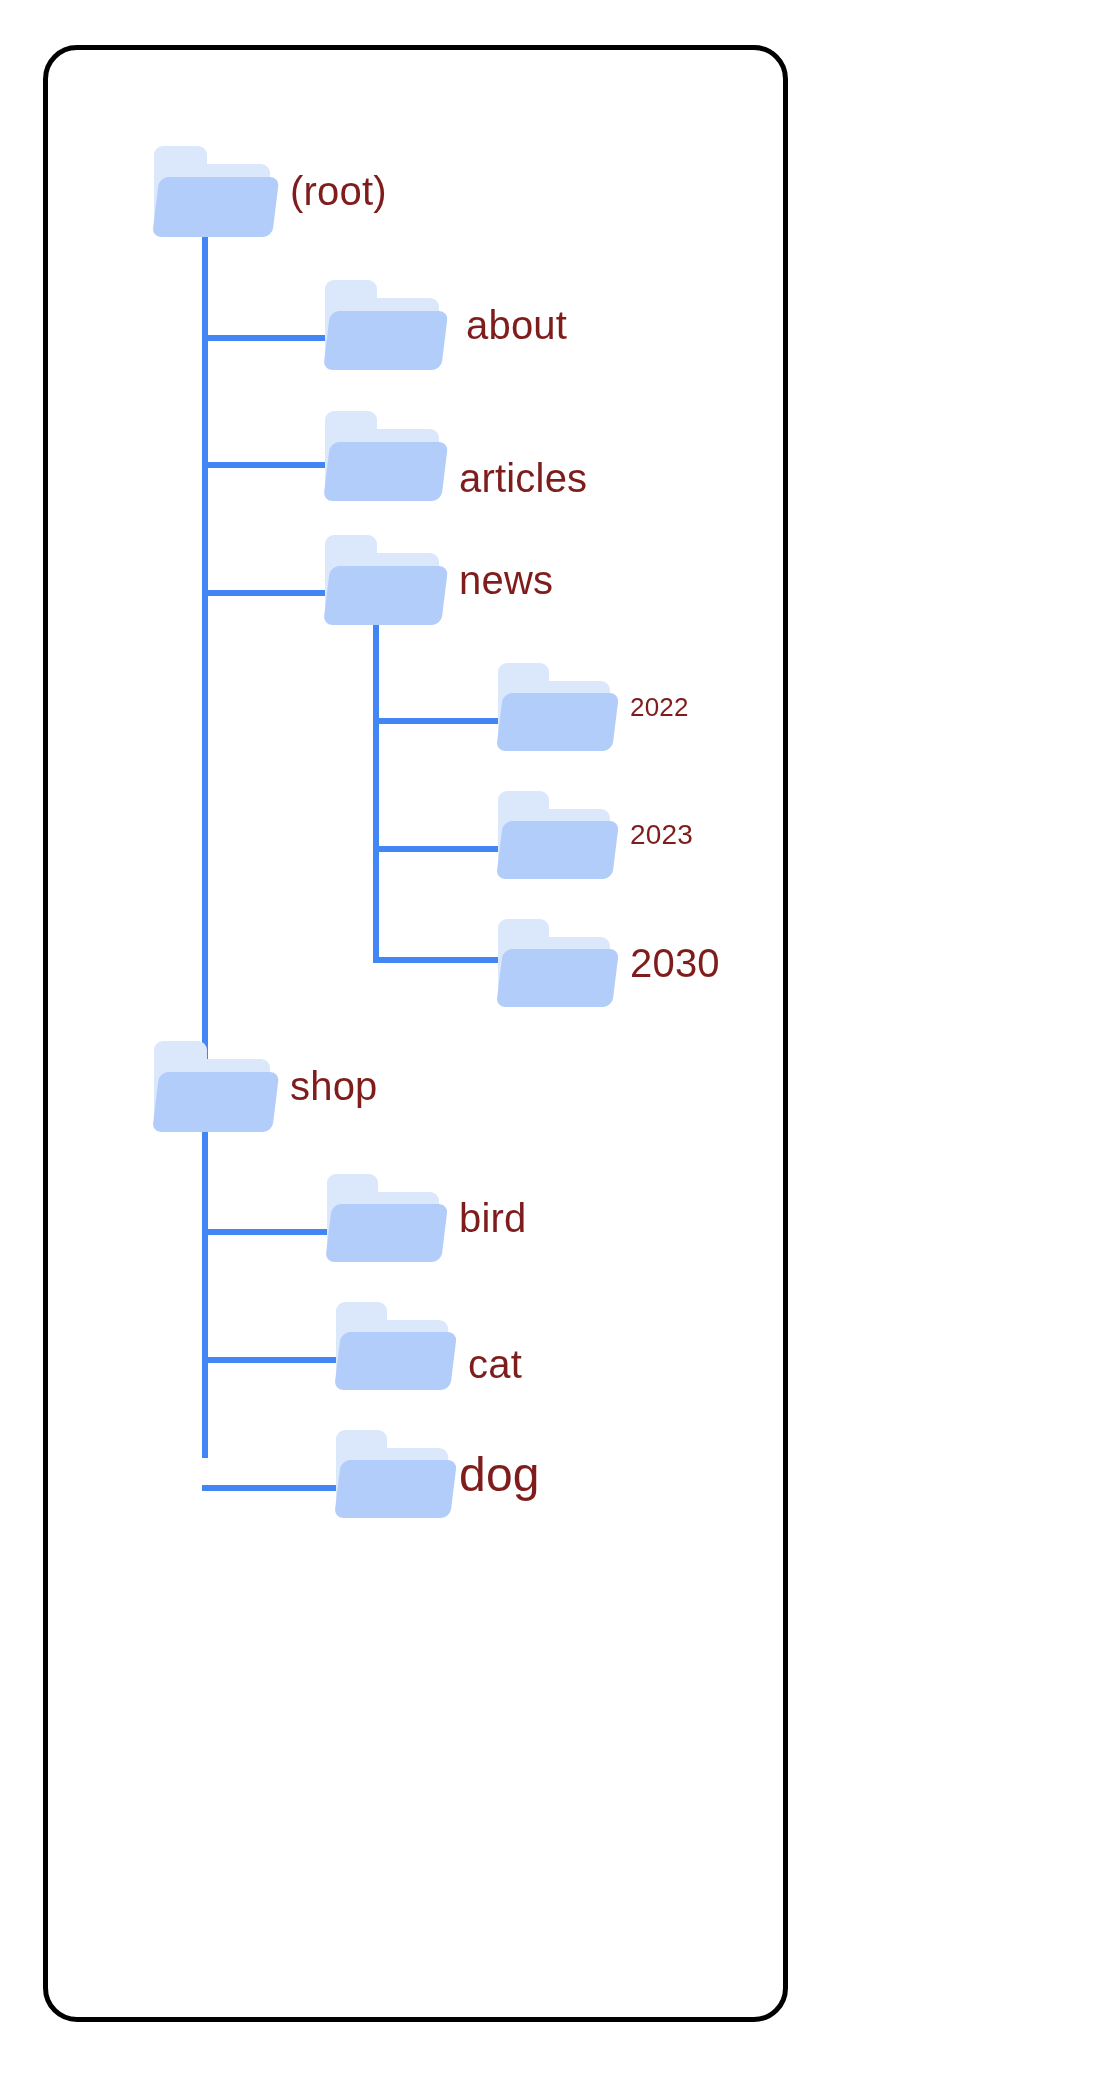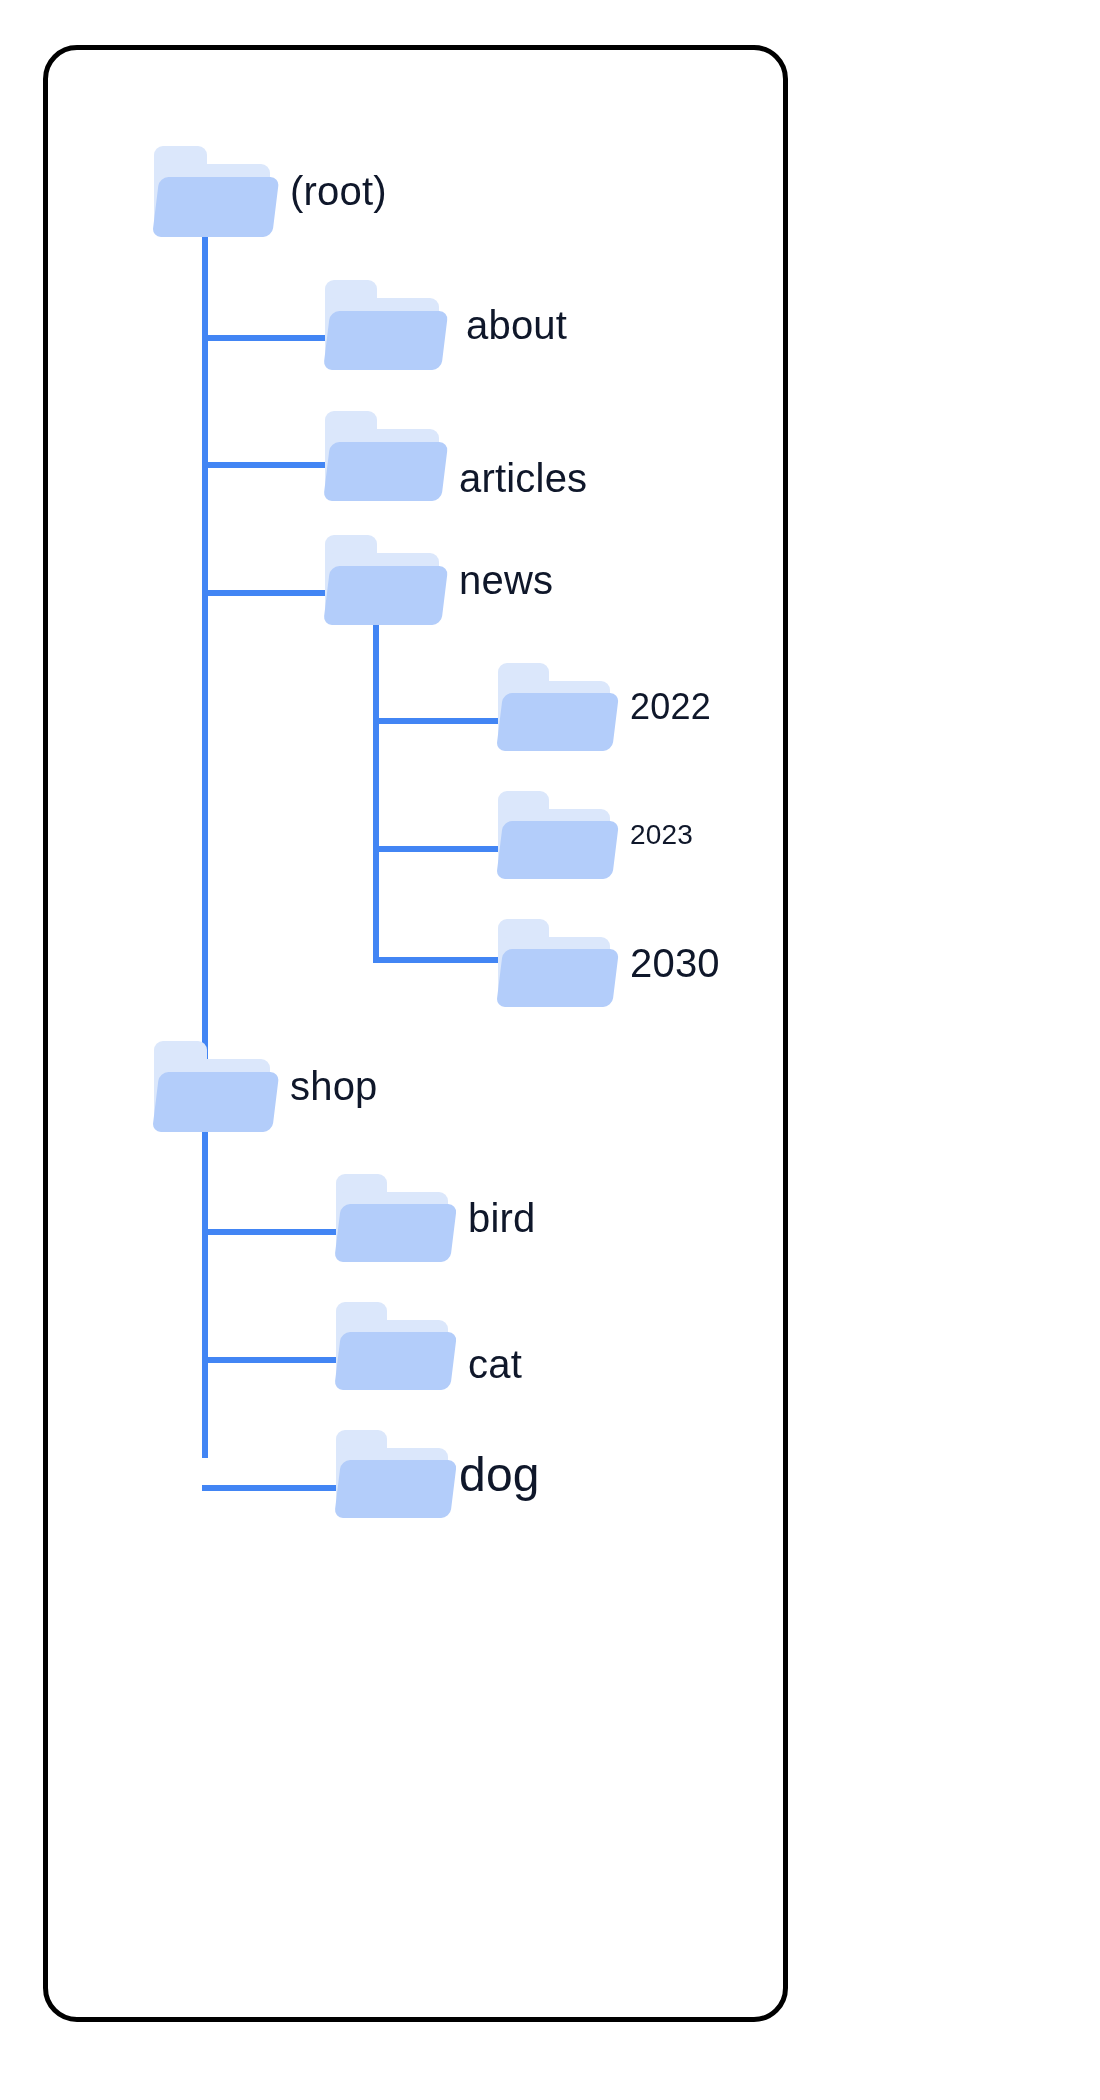--- a/index.html
+++ b/index.html
@@ -88,21 +88,21 @@
     bottom: 0;
     width: 100%;
     height: 66%;
     background: #b3cdfa;
     border-radius: 9px;
     transform: skewX(-7deg);
     transform-origin: bottom left;
   }
 
   .label {
-    color: #0f172a;
+    color: #7f1d1d;
     font-weight: 400;
     letter-spacing: 0.2px;
   }
 </style>
 </head>
 <body>
 
 <div id="card">
   <div id="tree-canvas">
       <div class="conn conn-v" style="left: 154px; top: 175px; height: 1233px;"></div>
@@ -157,21 +157,21 @@
         <span class="label" style="font-size: 40px; margin-left: 18px;">news</span>
       </div>
       <div class="node" style="left: 448px; top: 613px;">
         <div class="folder" style="width: 116px; height: 88px;">
           <div class="back">
             <div class="tab"></div>
             <div class="body"></div>
           </div>
           <div class="flap"></div>
         </div>
-        <span class="label" style="font-size: 36px; margin-left: 18px;">2022</span>
+        <span class="label" style="font-size: 26px; margin-left: 18px;">2022</span>
       </div>
       <div class="node" style="left: 448px; top: 741px;">
         <div class="folder" style="width: 116px; height: 88px;">
           <div class="back">
             <div class="tab"></div>
             <div class="body"></div>
           </div>
           <div class="flap"></div>
         </div>
         <span class="label" style="font-size: 28px; margin-left: 18px;">2023</span>
@@ -189,21 +189,21 @@
       <div class="node" style="left: 104px; top: 991px;">
         <div class="folder" style="width: 120px; height: 91px;">
           <div class="back">
             <div class="tab"></div>
             <div class="body"></div>
           </div>
           <div class="flap"></div>
         </div>
         <span class="label" style="font-size: 40px; margin-left: 18px;">shop</span>
       </div>
-      <div class="node" style="left: 286px; top: 1124px; justify-content: center;">
+      <div class="node" style="left: 277px; top: 1124px; justify-content: center;">
         <div class="folder" style="width: 116px; height: 88px;">
           <div class="back">
             <div class="tab"></div>
             <div class="body"></div>
           </div>
           <div class="flap"></div>
         </div>
         <span class="label" style="font-size: 40px; margin-left: 18px;">bird</span>
       </div>
       <div class="node" style="left: 286px; top: 1252px;">

